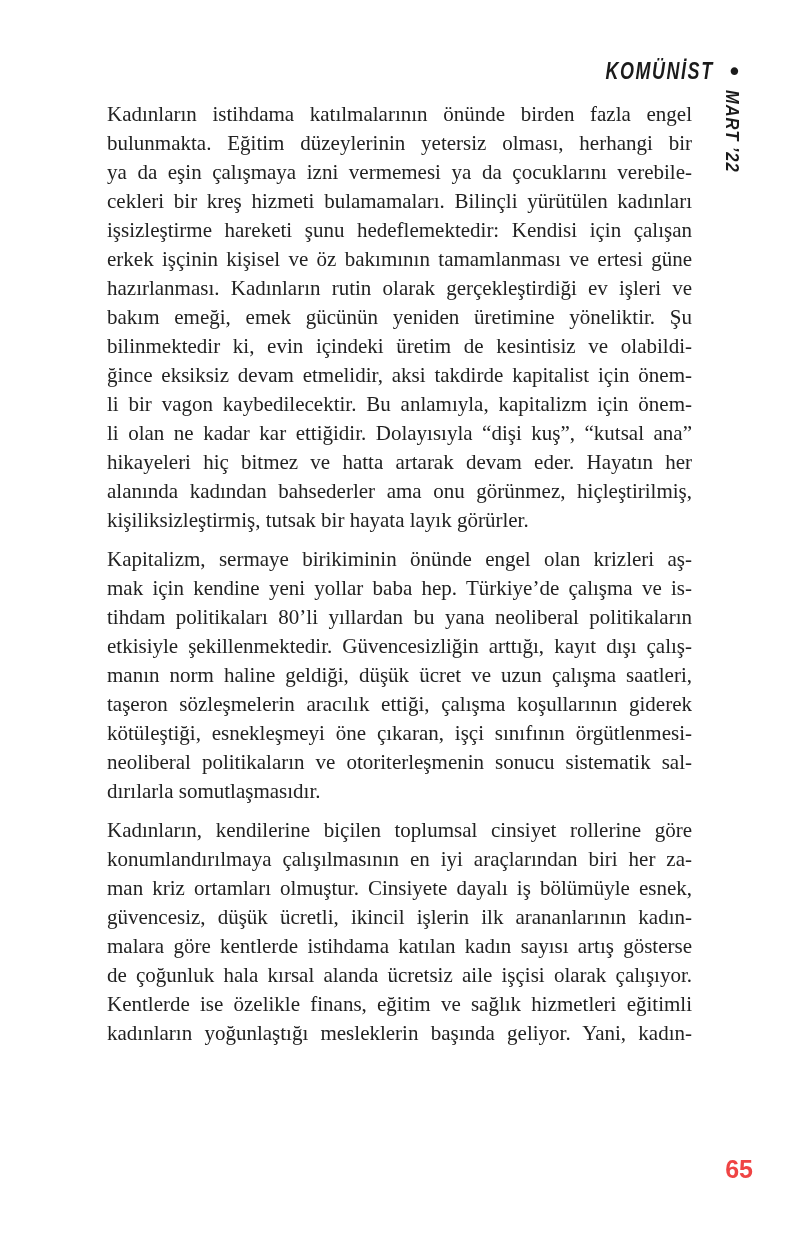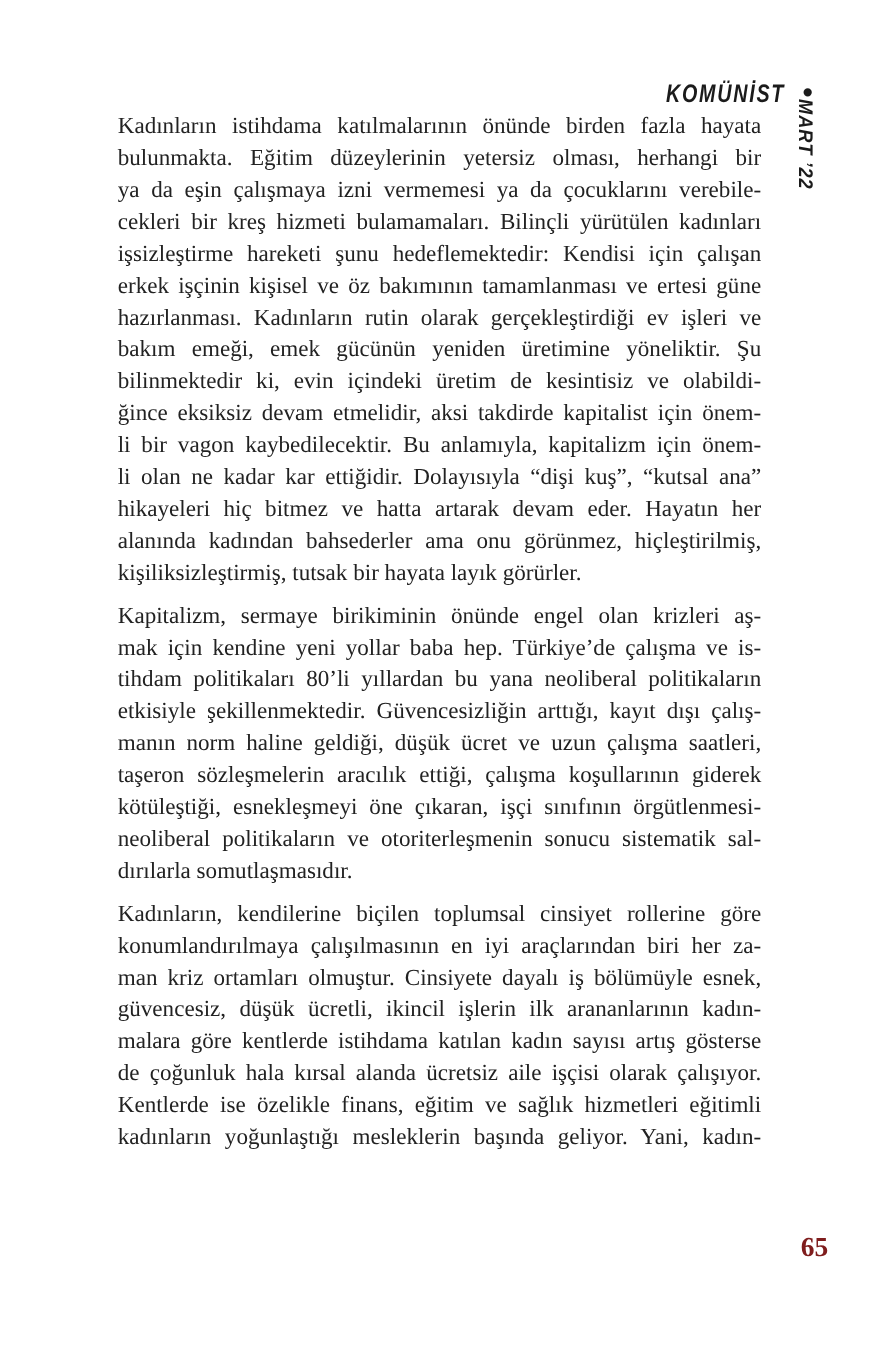--- a/index.html
+++ b/index.html
@@ -12,21 +12,21 @@
     width: 798px;
     height: 1241px;
     background: #ffffff;
     overflow: hidden;
     font-family: "Liberation Serif", serif;
   }
 
   
   .running-head {
     position: absolute;
-    top: 72px;
+    top: 58px;
     right: 56px;
     display: flex;
     align-items: center;
     gap: 13px;
     color: #1b1b1b;
   }
   .journal-title {
     display: inline-block;
     font-family: "Liberation Sans", sans-serif;
     font-style: italic;
@@ -73,43 +73,43 @@
   .line {
     text-align: justify;
     text-align-last: justify;
     white-space: normal;
   }
   .line.final { text-align-last: left; }
 
   
   .page-number {
     position: absolute;
-    top: 1121px;
+    top: 1155px;
     right: 45px;
-    font-family: Liberation Serif, serif;
+    font-family: Liberation Sans, sans-serif;
     font-weight: 700;
     font-size: 25px;
-    color: #7f1d1d;
+    color: #ef4444;
   }
 </style>
 </head>
 <body>
 
 <div class="page">
 
   <div class="running-head">
     <span class="journal-title">KOMÜNİST</span>
     <span class="bullet">•</span>
   </div>
 
   <div class="issue-label">MART ’22</div>
 
   <div class="article-body">
       <div class="para">
-        <div class="line">Kadınların istihdama katılmalarının önünde birden fazla hayata</div>
+        <div class="line">Kadınların istihdama katılmalarının önünde birden fazla engel</div>
         <div class="line">bulunmakta. Eğitim düzeylerinin yetersiz olması, herhangi bir</div>
         <div class="line">ya da eşin çalışmaya izni vermemesi ya da çocuklarını verebile-</div>
         <div class="line">cekleri bir kreş hizmeti bulamamaları. Bilinçli yürütülen kadınları</div>
         <div class="line">işsizleştirme hareketi şunu hedeflemektedir: Kendisi için çalışan</div>
         <div class="line">erkek işçinin kişisel ve öz bakımının tamamlanması ve ertesi güne</div>
         <div class="line">hazırlanması. Kadınların rutin olarak gerçekleştirdiği ev işleri ve</div>
         <div class="line">bakım emeği, emek gücünün yeniden üretimine yöneliktir. Şu</div>
         <div class="line">bilinmektedir ki, evin içindeki üretim de kesintisiz ve olabildi-</div>
         <div class="line">ğince eksiksiz devam etmelidir, aksi takdirde kapitalist için önem-</div>
         <div class="line">li bir vagon kaybedilecektir. Bu anlamıyla, kapitalizm için önem-</div>

